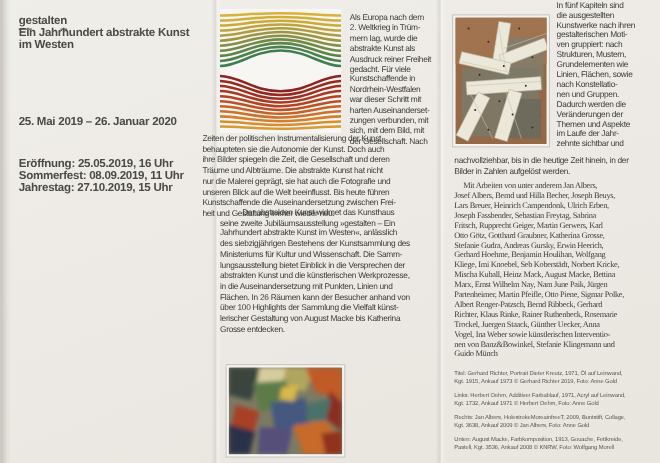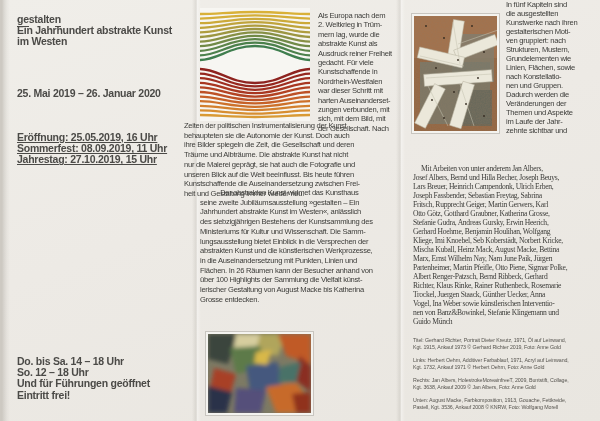--- a/index.html
+++ b/index.html
@@ -42,31 +42,27 @@
 <div class="page">
   <div class="edge-left"></div>
   <div class="fold f1"></div>
   <div class="fold f2"></div>
 
   <div class="lblock" style="top:14px;"><span><span class="u">ge</span><span>stalte</span><span class="u">n</span></span>
 <span>Ein Jahrhundert abstrakte Kunst
 im Westen</span></div>
 
 
-  <div class="lblock" style="top:88px;">25. Mai 2019 – 26. Januar 2020</div>
-
-  <div class="lblock" style="top:132px;text-decoration:underline;">Eröffnung: 25.05.2019, 16 Uhr
+  <div class="lblock" style="top:106px;">25. Mai 2019 – 26. Januar 2020</div>
+
+  <div class="lblock" style="top:144px;">Eröffnung: 25.05.2019, 16 Uhr
 Sommerfest: 08.09.2019, 11 Uhr
 Jahrestag: 27.10.2019, 15 Uhr</div>
 
 
-  <div class="lblock" style="top:356px; line-height:11.2px;">Do. bis Sa. 14 – 18 Uhr
-So. 12 – 18 Uhr
-Und für Führungen geöffnet
-Eintritt frei!</div>
 
   <svg class="art" style="left:200px; top:8px;" width="110" height="113" viewBox="0 0 110 113">
     <rect x="0" y="0" width="110" height="113" fill="#f7f6f2"></rect>
     <g>
         <path d="M0 6 C18 6 30 4 55 4 C80 4 92 6 110 6" fill="none" stroke="#d9b138" stroke-width="2.3"></path>
         <path d="M0 10.6 C18 10.6 30 7.4 55 7.4 C80 7.4 92 10.6 110 10.6" fill="none" stroke="#d4ae39" stroke-width="2.3"></path>
         <path d="M0 15.2 C18 15.2 30 10.8 55 10.8 C80 10.8 92 15.2 110 15.2" fill="none" stroke="#ccaa3a" stroke-width="2.3"></path>
         <path d="M0 19.799999999999997 C18 19.799999999999997 30 14.2 55 14.2 C80 14.2 92 19.799999999999997 110 19.799999999999997" fill="none" stroke="#bfa43c" stroke-width="2.3"></path>
         <path d="M0 24.4 C18 24.4 30 17.6 55 17.6 C80 17.6 92 24.4 110 24.4" fill="none" stroke="#af9d3f" stroke-width="2.3"></path>
         <path d="M0 29 C18 29 30 21 55 21 C80 21 92 29 110 29" fill="none" stroke="#9c9642" stroke-width="2.3"></path>
@@ -208,20 +204,22 @@
 Grundelementen wie
 Linien, Flächen, sowie
 nach Konstellatio-
 nen und Gruppen.
 Dadurch werden die
 Veränderungen der
 Themen und Aspekte
 im Laufe der Jahr-
 zehnte sichtbar und</div>
 
+  <div class="body" style="left:413px; top:141px;">nachvollziehbar, bis in die heutige Zeit hinein, in der
+Bilder in Zahlen aufgelöst werden.</div>
 
   <div class="body tight" style="left:413px; top:164px;font-family:Liberation Serif, serif;">     Mit Arbeiten von unter anderem Jan Albers,
 Josef Albers, Bernd und Hilla Becher, Joseph Beuys,
 Lars Breuer, Heinrich Campendonk, Ulrich Erben,
 Joseph Fassbender, Sebastian Freytag, Sabrina
 Fritsch, Rupprecht Geiger, Martin Gerwers, Karl
 Otto Götz, Gotthard Graubner, Katherina Grosse,
 Stefanie Gudra, Andreas Gursky, Erwin Heerich,
 Gerhard Hoehme, Benjamin Houlihan, Wolfgang
 Kliege, Imi Knoebel, Seb Koberstädt, Norbert Kricke,

